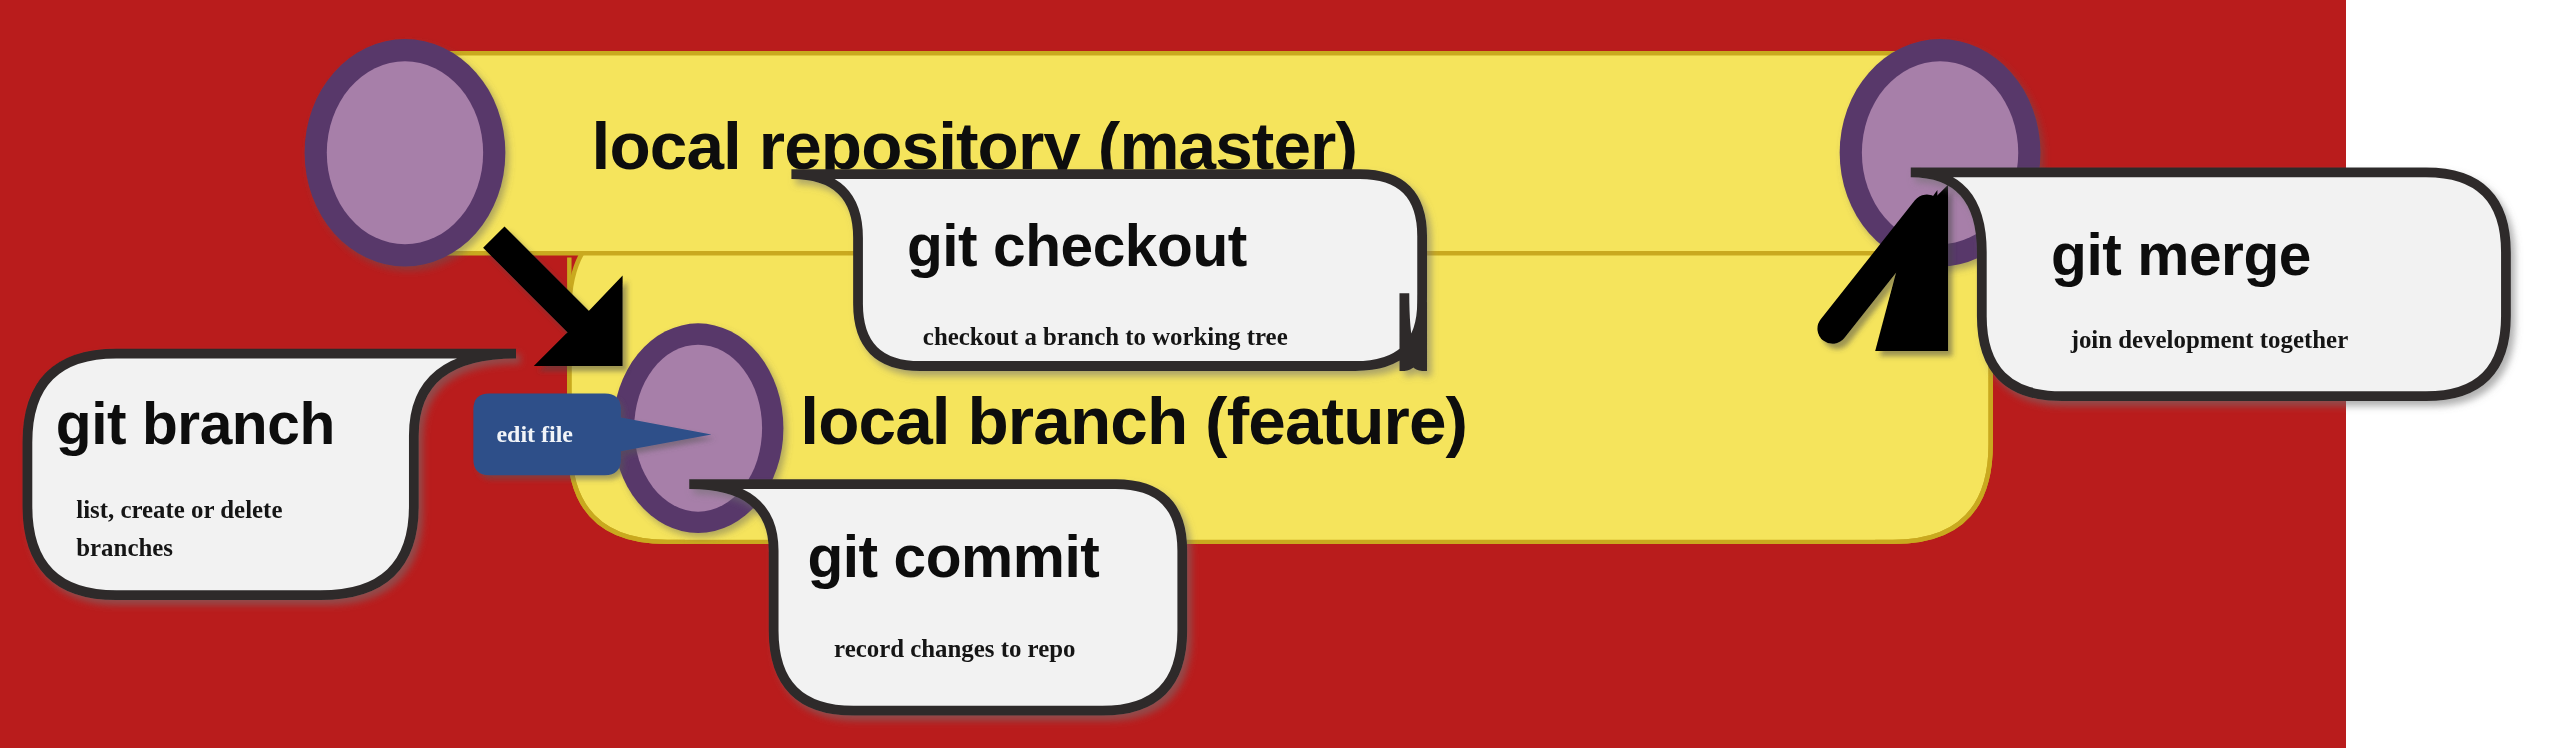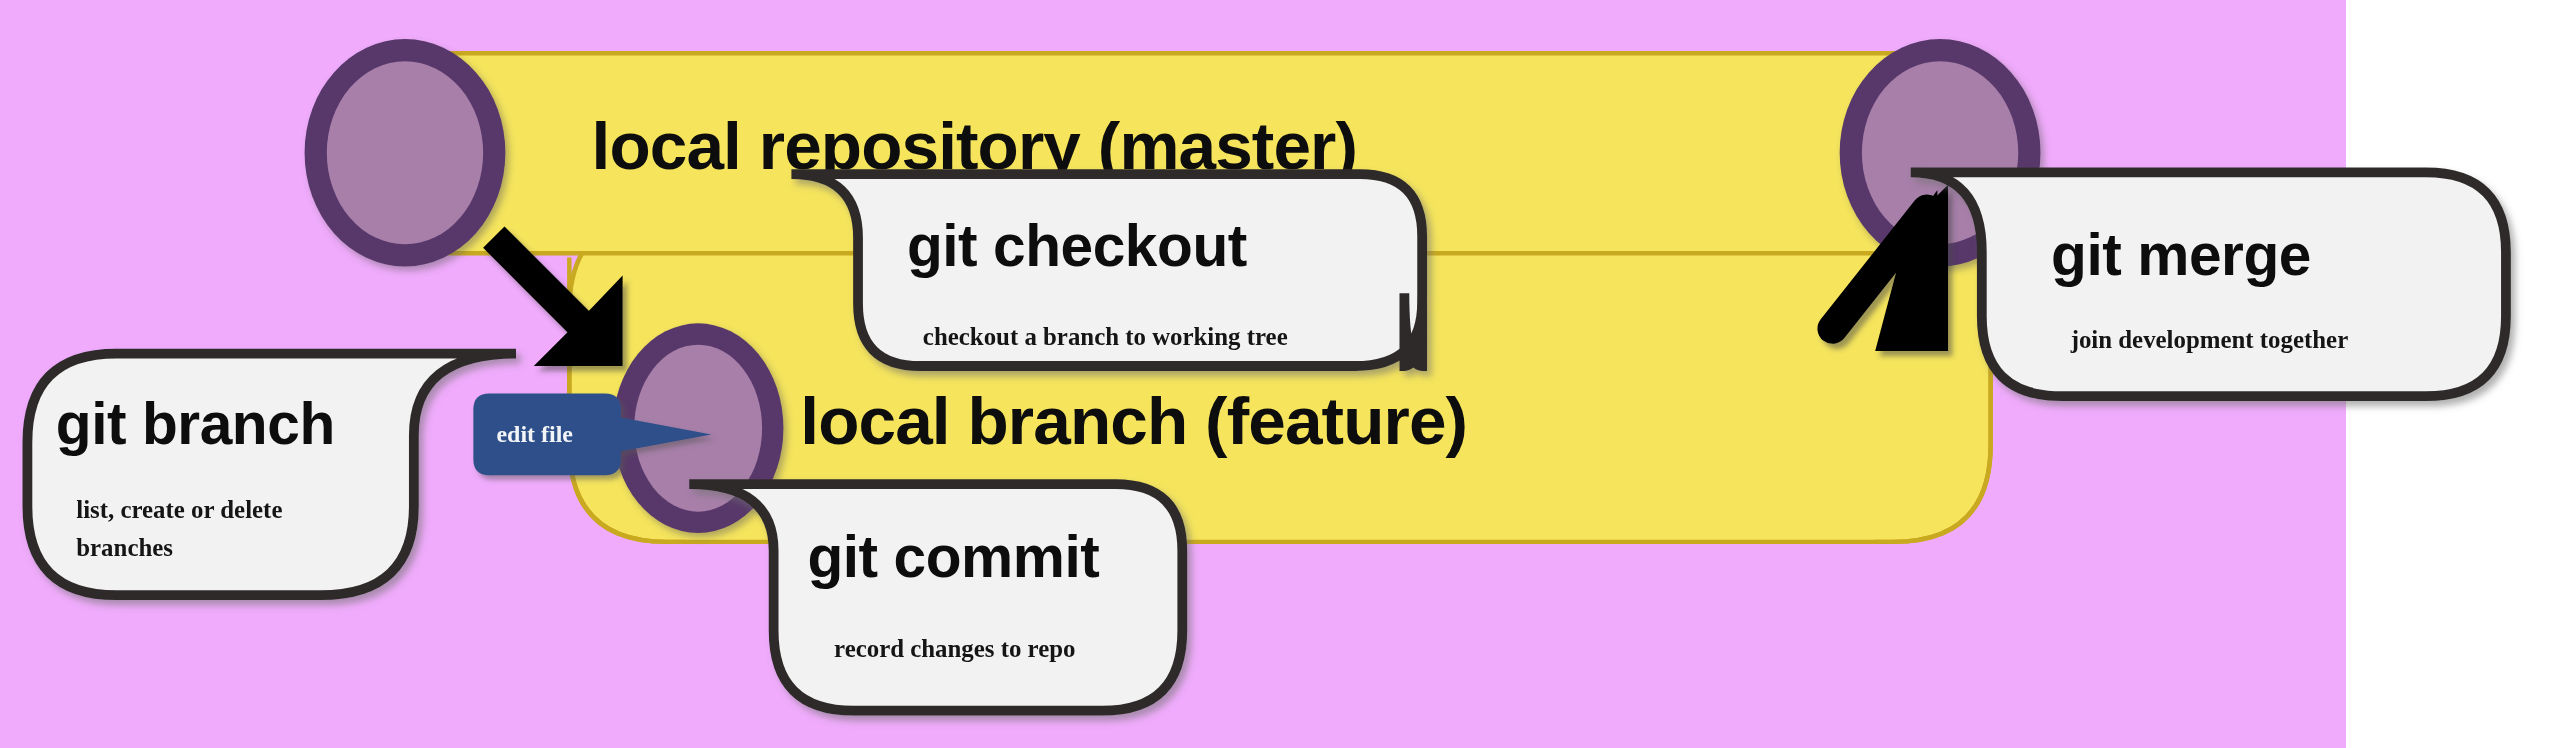--- a/index.html
+++ b/index.html
@@ -11,21 +11,21 @@
   body {
     width: 2576px;
     height: 748px;
     overflow: hidden;
     font-family: "Liberation Sans", sans-serif;
   }
   #diagram-root {
     position: relative;
     width: 2346px;
     height: 748px;
-    background: #f0abfc;
+    background: #b91c1c;
   }
   svg.canvas {
     position: absolute;
     top: 0;
     left: 0;
     width: 2576px;
     height: 748px;
     display: block;
   }
   

